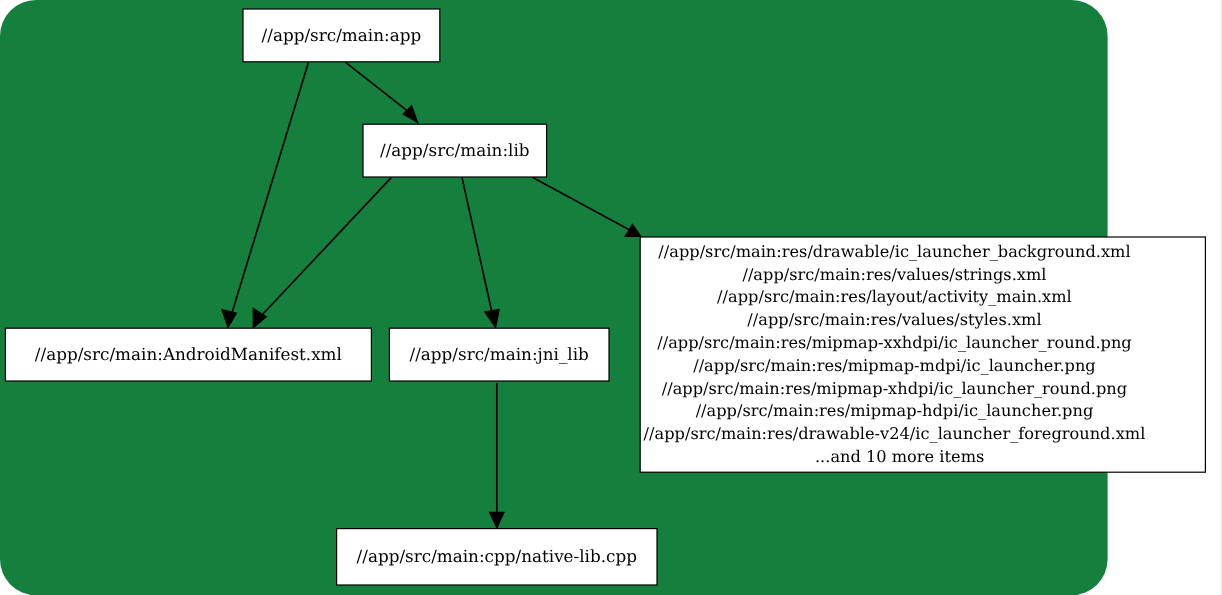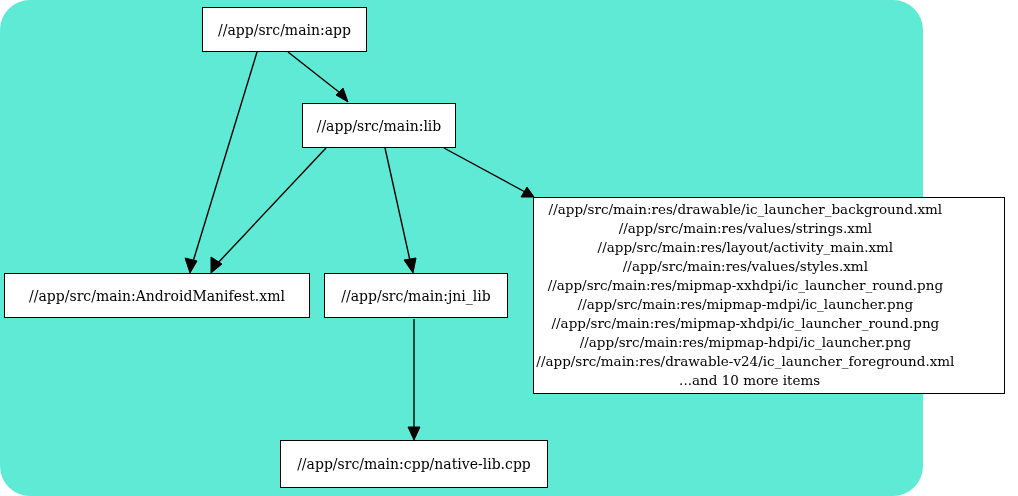--- a/index.html
+++ b/index.html
@@ -10,21 +10,21 @@
   body {
     width: 1018px;
     height: 496px;
     overflow: hidden;
     font-family: "DejaVu Serif", "Liberation Serif", serif;
   }
   #graph-root {
     position: relative;
     width: 923px;
     height: 496px;
-    background: #5eead4;
+    background: #15803d;
     border-radius: 30px;
   }
   svg#graph-svg {
     position: absolute;
     top: 0;
     left: 0;
     width: 1018px;
     height: 496px;
     display: block;
   }

